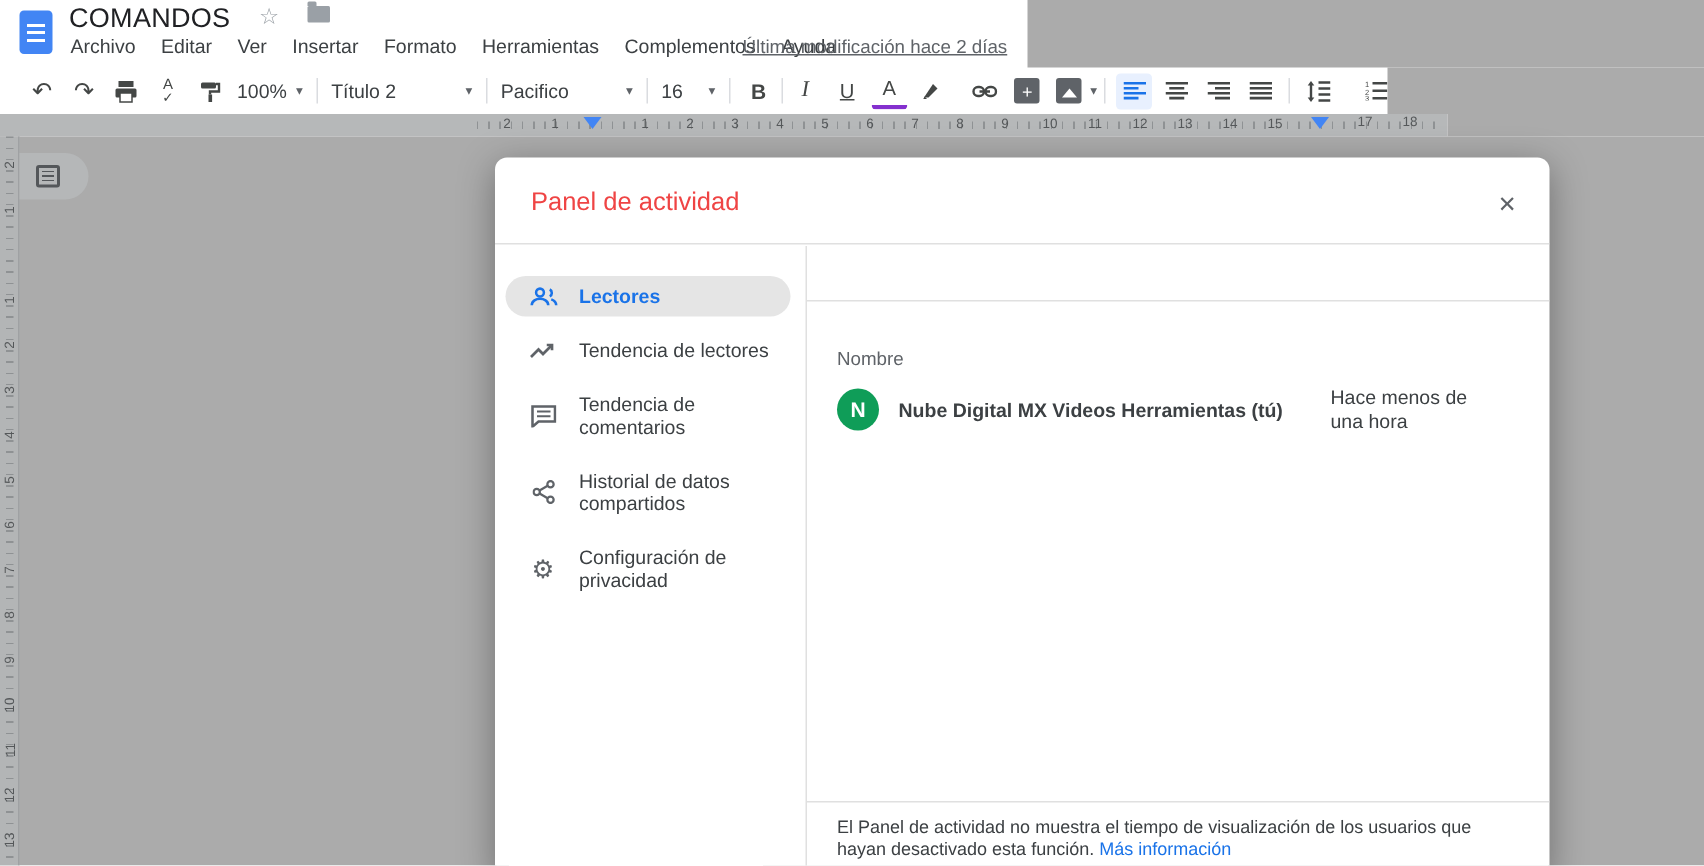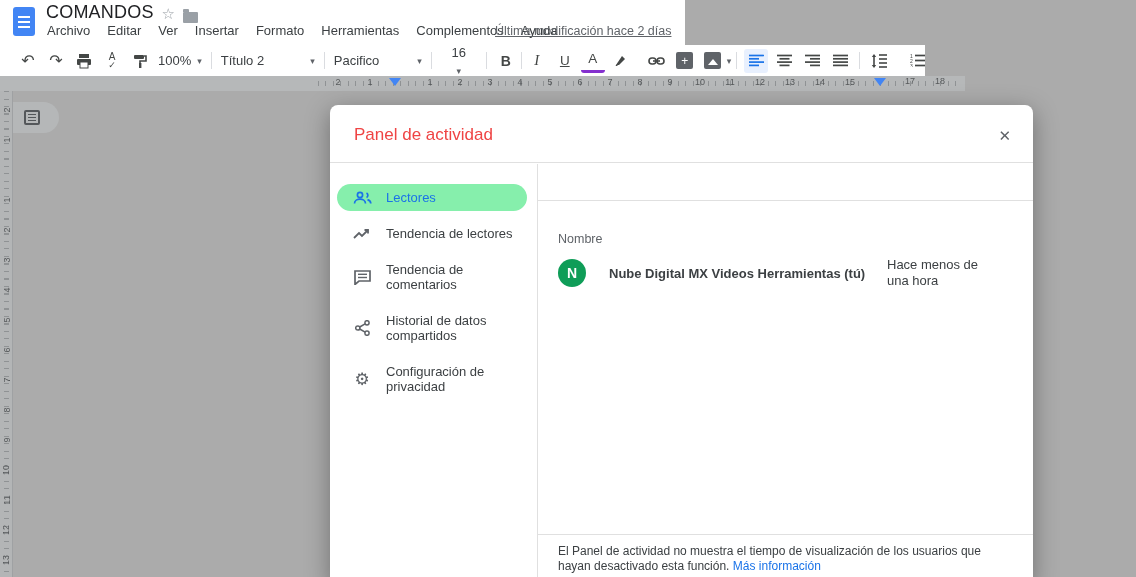--- a/index.html
+++ b/index.html
@@ -4,21 +4,21 @@
 <style>
   * { margin:0; padding:0; box-sizing:border-box; }
   html,body { width:1136px; height:577px; overflow:hidden; }
   body { font-family:"Liberation Sans","DejaVu Sans",sans-serif; background:#fff; position:relative; }
 
   
   .header { position:absolute; left:0; top:0; width:100%; height:45px; background:#fff; }
   .docicon { position:absolute; left:13px; top:7px; width:22px; height:29px; background:#4285f4; border-radius:3px; }
   .docicon:before { content:""; position:absolute; left:5px; top:9px; width:12px; height:13px;
       background:repeating-linear-gradient(#fff 0 2px, transparent 2px 5px); }
-  .titlerow { position:absolute; left:46px; top:2px; display:flex; align-items:flex-end; gap:8px; }
+  .titlerow { position:absolute; left:46px; top:2px; display:flex; align-items:flex-start; gap:19px; }
   .doc-title { font-size:18px; color:#202124; letter-spacing:.2px; }
   .star { color:#9aa0a6; font-size:15px; cursor:pointer; }
   .folder { width:15px; height:11px; background:#9aa0a6; border-radius:1px; position:relative; margin-top:2px; cursor:pointer; }
   .folder:before { content:""; position:absolute; left:0; top:-3px; width:6px; height:3px; background:#9aa0a6; border-radius:1px 1px 0 0; }
   .menurow { position:absolute; left:47px; top:23px; display:flex; align-items:center; gap:17px; font-size:13px; color:#3c4043; }
   .menu-item { cursor:pointer; }
   .lastmod { font-size:12.5px; color:#5f6368; text-decoration:underline; margin-left:4px; cursor:pointer; }
 
   
   .toolbar { position:absolute; left:0; top:45px; width:100%; height:31px; background:#fff;
@@ -76,21 +76,21 @@
   
   .dialog { position:absolute; left:330px; top:105px; width:703px; height:480px; background:#fff;
       border-radius:8px; box-shadow:0 6px 24px rgba(0,0,0,.35); overflow:hidden; }
   .dlg-header { position:absolute; left:0; top:0; width:100%; height:58px; border-bottom:1px solid #e0e0e0; }
   .dlg-title { position:absolute; left:24px; top:20px; font-size:17px; color:#ef4444; }
   .dlg-close { position:absolute; right:20px; top:20px; font-size:15px; color:#5f6368; cursor:pointer; padding:2px; }
 
   .dlg-side { position:absolute; left:0; top:59px; width:207px; bottom:0; padding-top:20px; }
   .side-item { display:flex; align-items:center; gap:14px; padding:6px 10px 6px 15px; margin:0 10px 9px 7px;
       border-radius:16px; cursor:pointer; font-size:13px; color:#3c4043; line-height:15px; }
-  .side-item.sel { background:#86efac; color:#1a73e8; font-weight:normal;align-items:center; }
+  .side-item.sel { background:#e5e5e5; color:#1a73e8; font-weight:bold;align-items:center; }
   .side-item .sicon { width:20px; flex:0 0 20px; display:flex; justify-content:center; color:#5f6368; }
   .side-item.sel .sicon { color:#1a73e8; }
   .gear-glyph { font-size:17px; }
 
   .dlg-vsep { position:absolute; left:207px; top:59px; bottom:0; width:1px; background:#e0e0e0; }
 
   .dlg-content { position:absolute; left:208px; top:59px; right:0; bottom:0; }
   .tabs { position:absolute; left:0; top:0; right:0; height:37px; border-bottom:1px solid #e0e0e0; }
   .tab1 { position:absolute; left:20px; top:0; height:37px; display:flex; align-items:center;
       font-size:13px; font-weight:bold; color:#1a73e8; cursor:pointer; }
@@ -100,21 +100,21 @@
   .tab2 .suffix { color:#80868b; font-weight:normal; }
 
   .col-head { position:absolute; left:20px; top:68px; font-size:12.5px; color:#5f6368; }
   .lastview-head { position:absolute; left:349px; top:60px; display:flex; gap:8px; cursor:pointer; }
   .lastview-head .txt { font-size:12.5px; color:#5f6368; width:82px; line-height:15px; }
   .sort-arrow { font-size:14px; color:#3c4043; margin-top:4px; }
 
   .viewer-row { position:absolute; left:20px; top:92px; right:16px; height:34px; display:flex; align-items:center; }
   .avatar { width:28px; height:28px; border-radius:50%; background:#0f9d58; color:#fff; font-size:14px; font-weight:bold;
       display:flex; align-items:center; justify-content:center; flex:0 0 28px; }
-  .viewer-name { margin-left:23px; font-size:13px; font-weight:bold; color:#3c4043; }
+  .viewer-name { margin-left:13px; font-size:13px; font-weight:bold; color:#3c4043; }
   .viewer-time { position:absolute; left:349px; top:93px; width:95px; font-size:13px; color:#3c4043; line-height:16px; }
 
   .dlg-footer { position:absolute; left:0; right:0; top:370px; border-top:1px solid #e0e0e0; padding:9px 20px 0 20px; }
   .dlg-footer p { font-size:12px; color:#3c4043; line-height:15px; max-width:470px; }
   .dlg-footer a { color:#1a73e8; text-decoration:none; cursor:pointer; }
 </style>
 </head>
 <body>
 
 <div class="header">
@@ -167,21 +167,21 @@
   <span class="tb-label" style="width:102px; justify-content:space-between;">
     <span>Título 2</span>
       <span class="caret">▾</span>
   </span>
   <span class="tb-sep"></span>
   <span class="tb-label" style="width:96px; justify-content:space-between;">
     <span>Pacifico</span>
       <span class="caret">▾</span>
   </span>
   <span class="tb-sep"></span>
-  <span class="tb-label" style="width:44px; justify-content:space-between;flex-direction:column;">
+  <span class="tb-label" style="width:44px; justify-content:space-between;">
     <span>16</span>
       <span class="caret">▾</span>
   </span>
   <span class="tb-sep"></span>
   <span class="tb glyph-b">B</span>
   <span class="tb-sep" style="margin:0 1px;"></span>
   <span class="tb glyph-i">I</span>
   <span class="tb glyph-u">U</span>
   <span class="tb glyph-a">A</span>
   <span class="tb">

